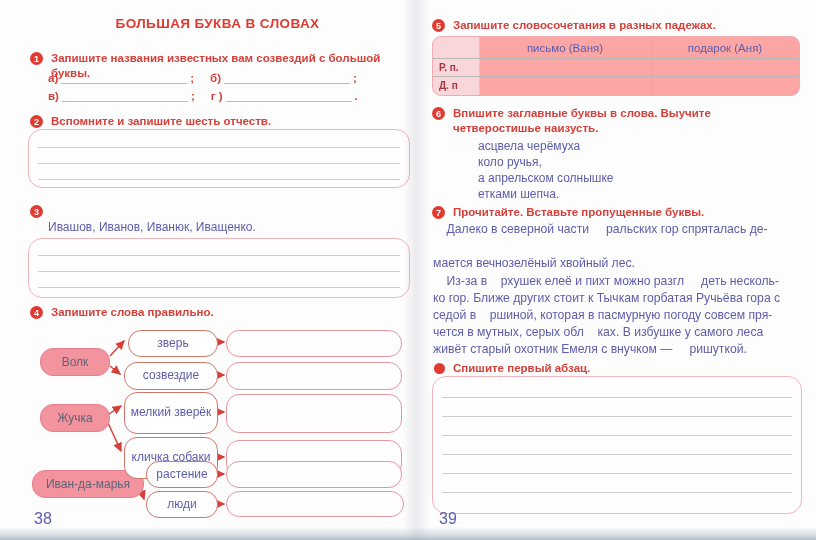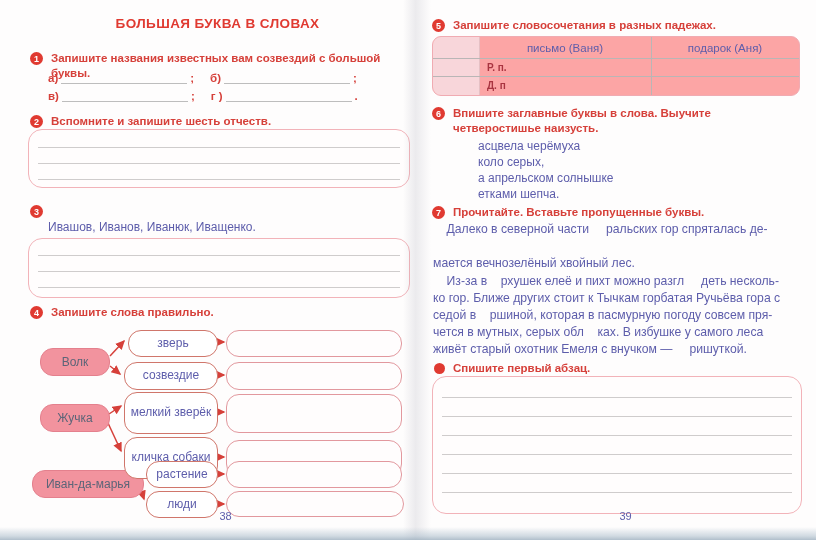--- a/index.html
+++ b/index.html
@@ -45,32 +45,32 @@
   }
   .meaning-box{
     position:absolute;background:#fff;border:1.5px solid #d0766b;border-radius:13px;
     color:#5d5dab;font-size:12px;line-height:13.5px;display:flex;align-items:center;justify-content:center;text-align:center;
   }
   .answer-box{
     position:absolute;background:#fffdfd;border:1.5px solid #e2989e;border-radius:13px;
   }
   .arrows{position:absolute;left:0;top:0;}
 
-  .page-num{position:absolute;top:510px;left:8px;width:100%;text-align:center;color:#5d5dab;font-size:11px;}
+  .page-num{position:absolute;top:510px;left:14px;width:100%;text-align:left;color:#5d5dab;font-size:16px;}
 
   
   .case-table{
     position:absolute;left:7px;top:36px;width:366px;height:58px;
     border:1.6px solid #f0abb2;border-radius:9px;background:#fca5a5;overflow:hidden;
   }
   .ct-leftcol{position:absolute;left:0;top:0;bottom:0;width:46px;background:#f8d6da;border-right:1px solid #e5c0c4;}
   .ct-hline{position:absolute;left:0;right:0;height:1px;background:#b9b6b6;}
   .ct-vline{position:absolute;top:0;bottom:0;width:1px;background:#b9b6b6;}
   .ct-header{position:absolute;top:2px;height:18px;font-size:11.5px;color:#5d5dab;display:flex;align-items:center;justify-content:center;}
-  .ct-rowlabel{position:absolute;left:6px;height:17px;color:#a93440;font-weight:bold;font-size:10px;display:flex;align-items:center;margin-left:48px;}
+  .ct-rowlabel{position:absolute;left:6px;height:17px;color:#a93440;font-weight:bold;font-size:10px;display:flex;align-items:center;}
   .ct-cell{position:absolute;height:17px;}
 
   .poem-line{position:absolute;left:53px;color:#5d5dab;font-size:12px;white-space:pre;}
   .para-line{position:absolute;left:8px;right:6px;color:#5d5dab;font-size:12.2px;white-space:pre;}
 
   .spine{
     position:absolute;left:403px;top:0;width:28px;height:540px;
     background:linear-gradient(to right, rgba(160,160,170,0) 0%, rgba(150,150,165,.18) 45%, rgba(160,160,170,0) 100%);
   }
   .bottom-band{
@@ -196,21 +196,21 @@
     <div class="ct-cell" style="left:218px;top:22px;right:0"></div>
     <div class="ct-cell" style="left:46px;top:40px;width:172px"></div>
     <div class="ct-cell" style="left:218px;top:40px;right:0"></div>
   </div>
 
   <div class="task" style="left:7px;top:106px">
     <span class="badge">6</span>
     <span class="instr" style="max-width:345px">Впишите заглавные буквы в слова. Выучите четверостишье наизусть.</span>
   </div>
   <div class="poem-line" style="top:139px">асцвела черёмуха</div>
-  <div class="poem-line" style="top:155px">коло серых,</div>
+  <div class="poem-line" style="top:155px">коло ручья,</div>
   <div class="poem-line" style="top:171px">а апрельском солнышке</div>
   <div class="poem-line" style="top:187px">етками шепча.</div>
 
   <div class="task" style="left:7px;top:205px">
     <span class="badge">7</span>
     <span class="instr">Прочитайте. Вставьте пропущенные буквы.</span>
   </div>
   <div class="para-line" style="top:222px">    Далеко в северной части     ральских гор спряталась де-</div>
   <div class="para-line" style="top:256px">мается вечнозелёный хвойный лес.</div>
   <div class="para-line" style="top:274px">    Из-за в    рхушек елеё и пихт можно разгл     деть несколь-</div>

